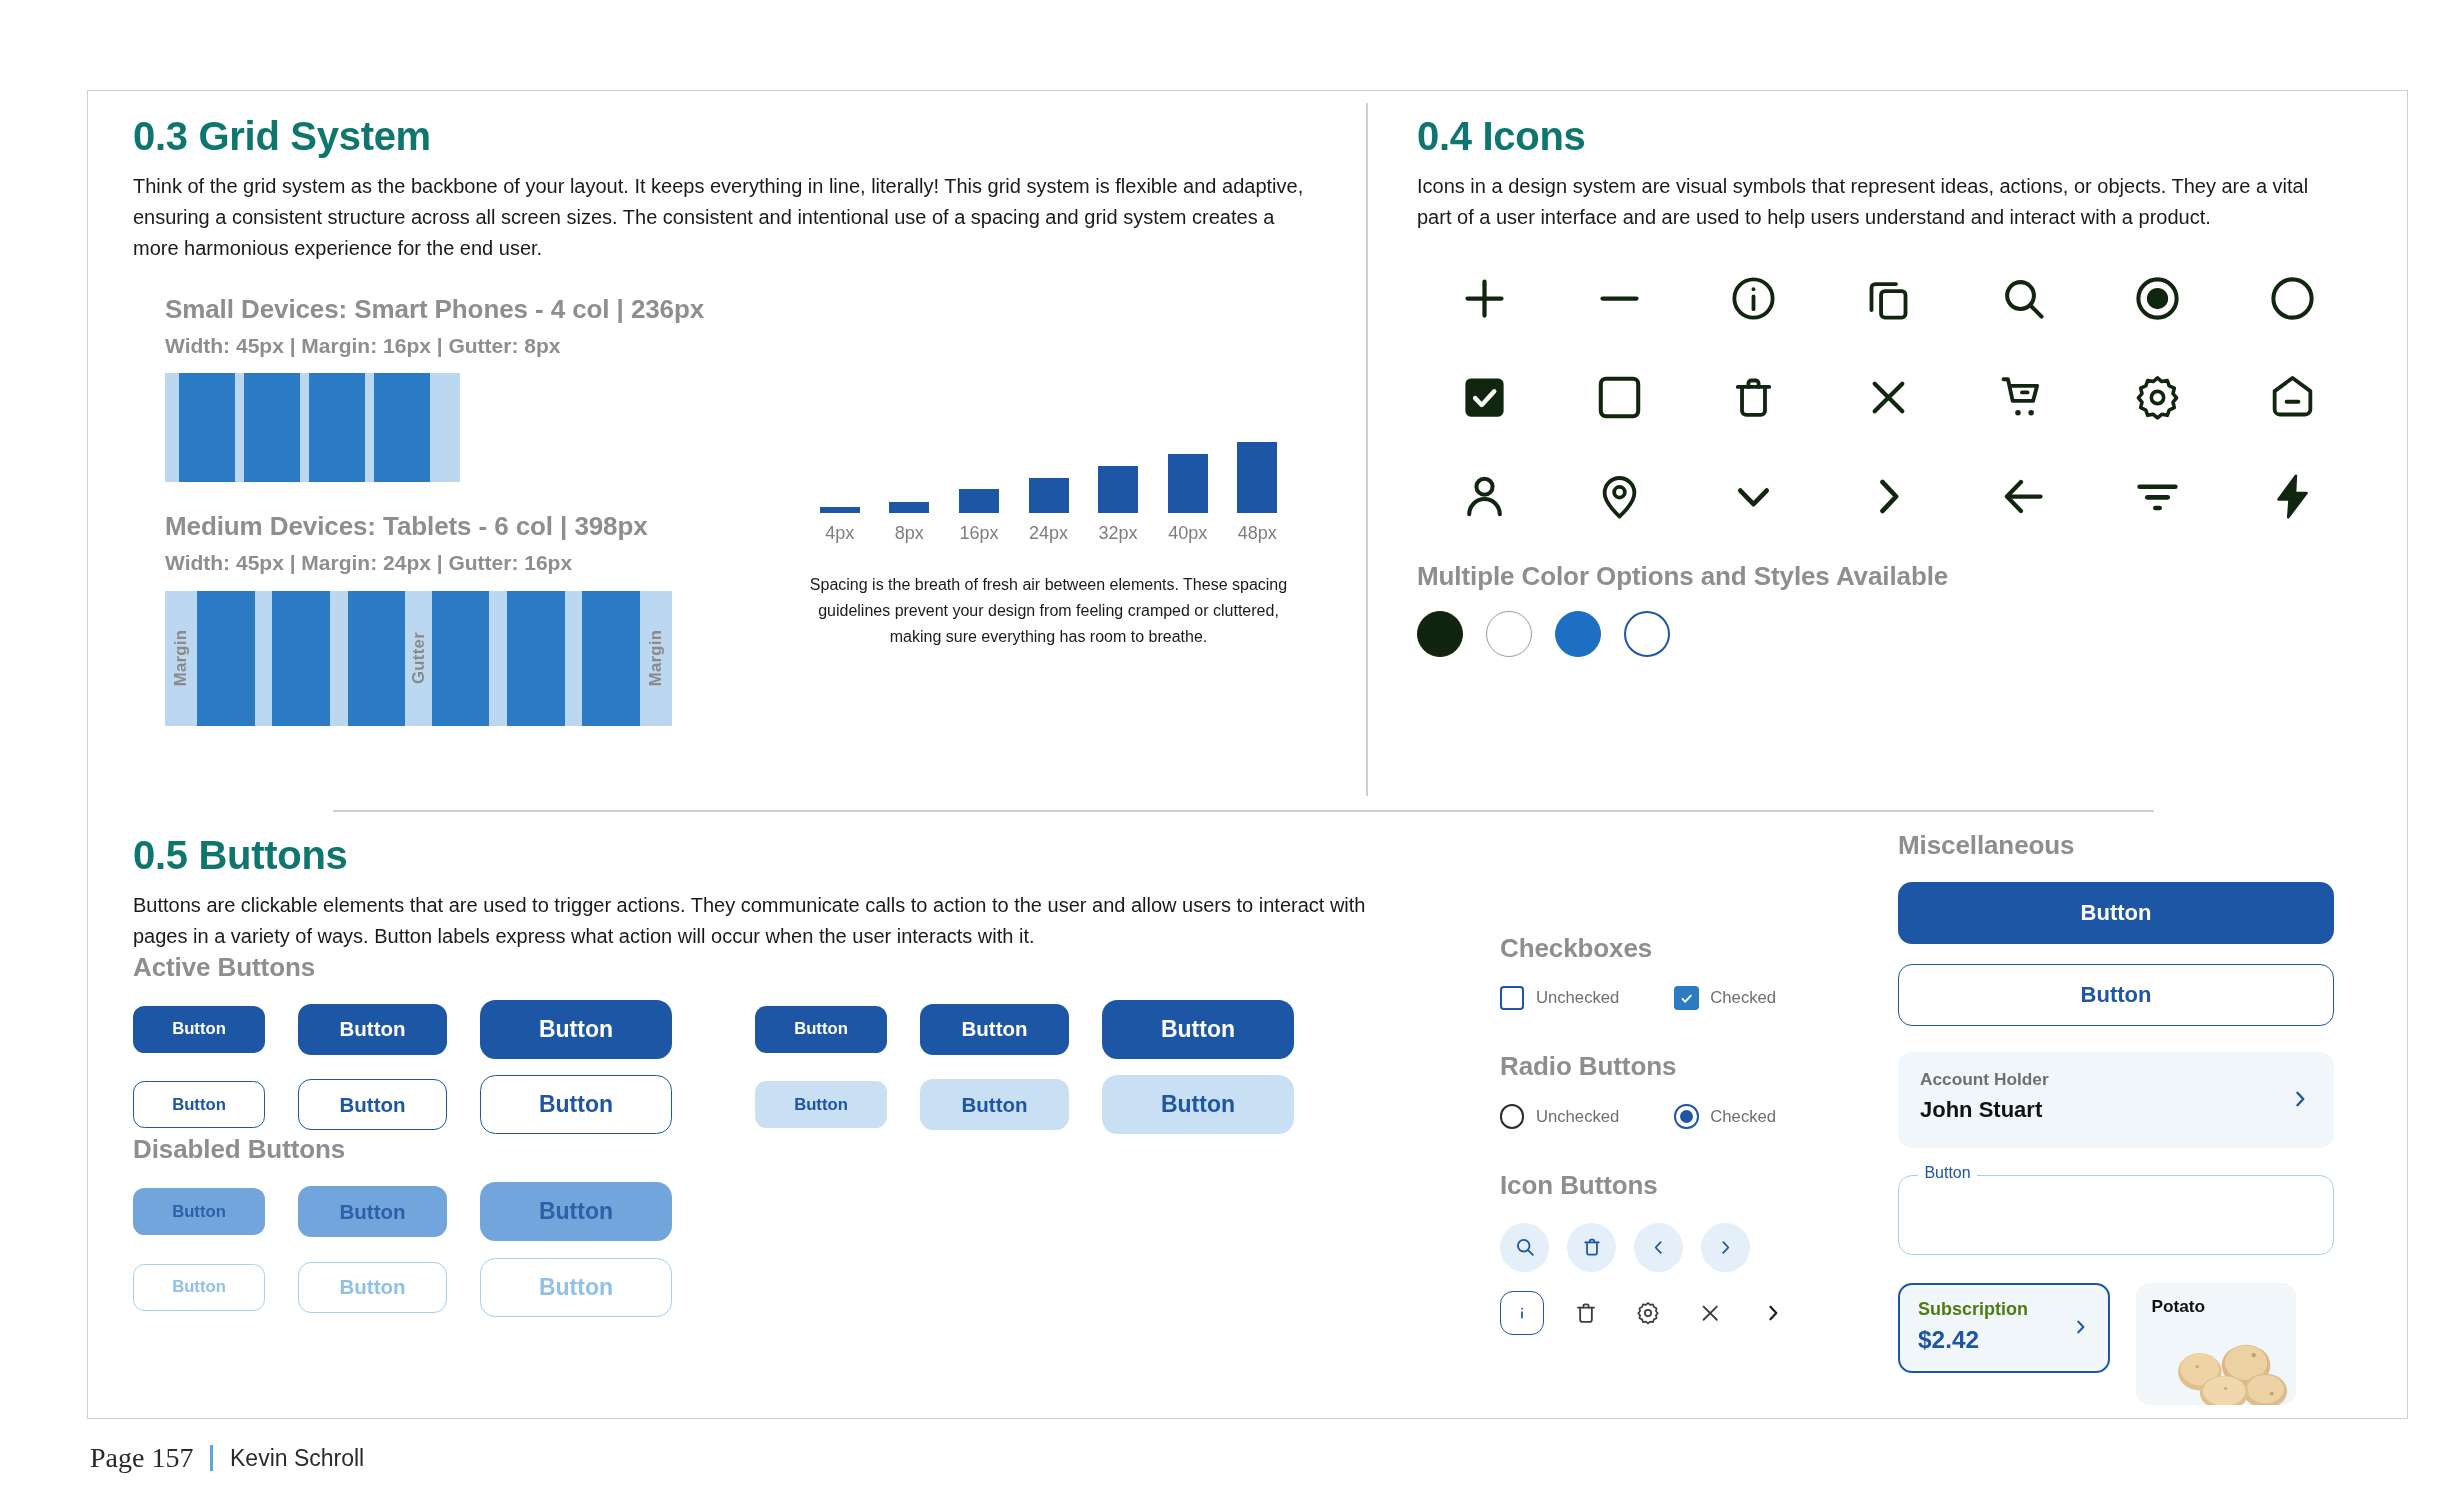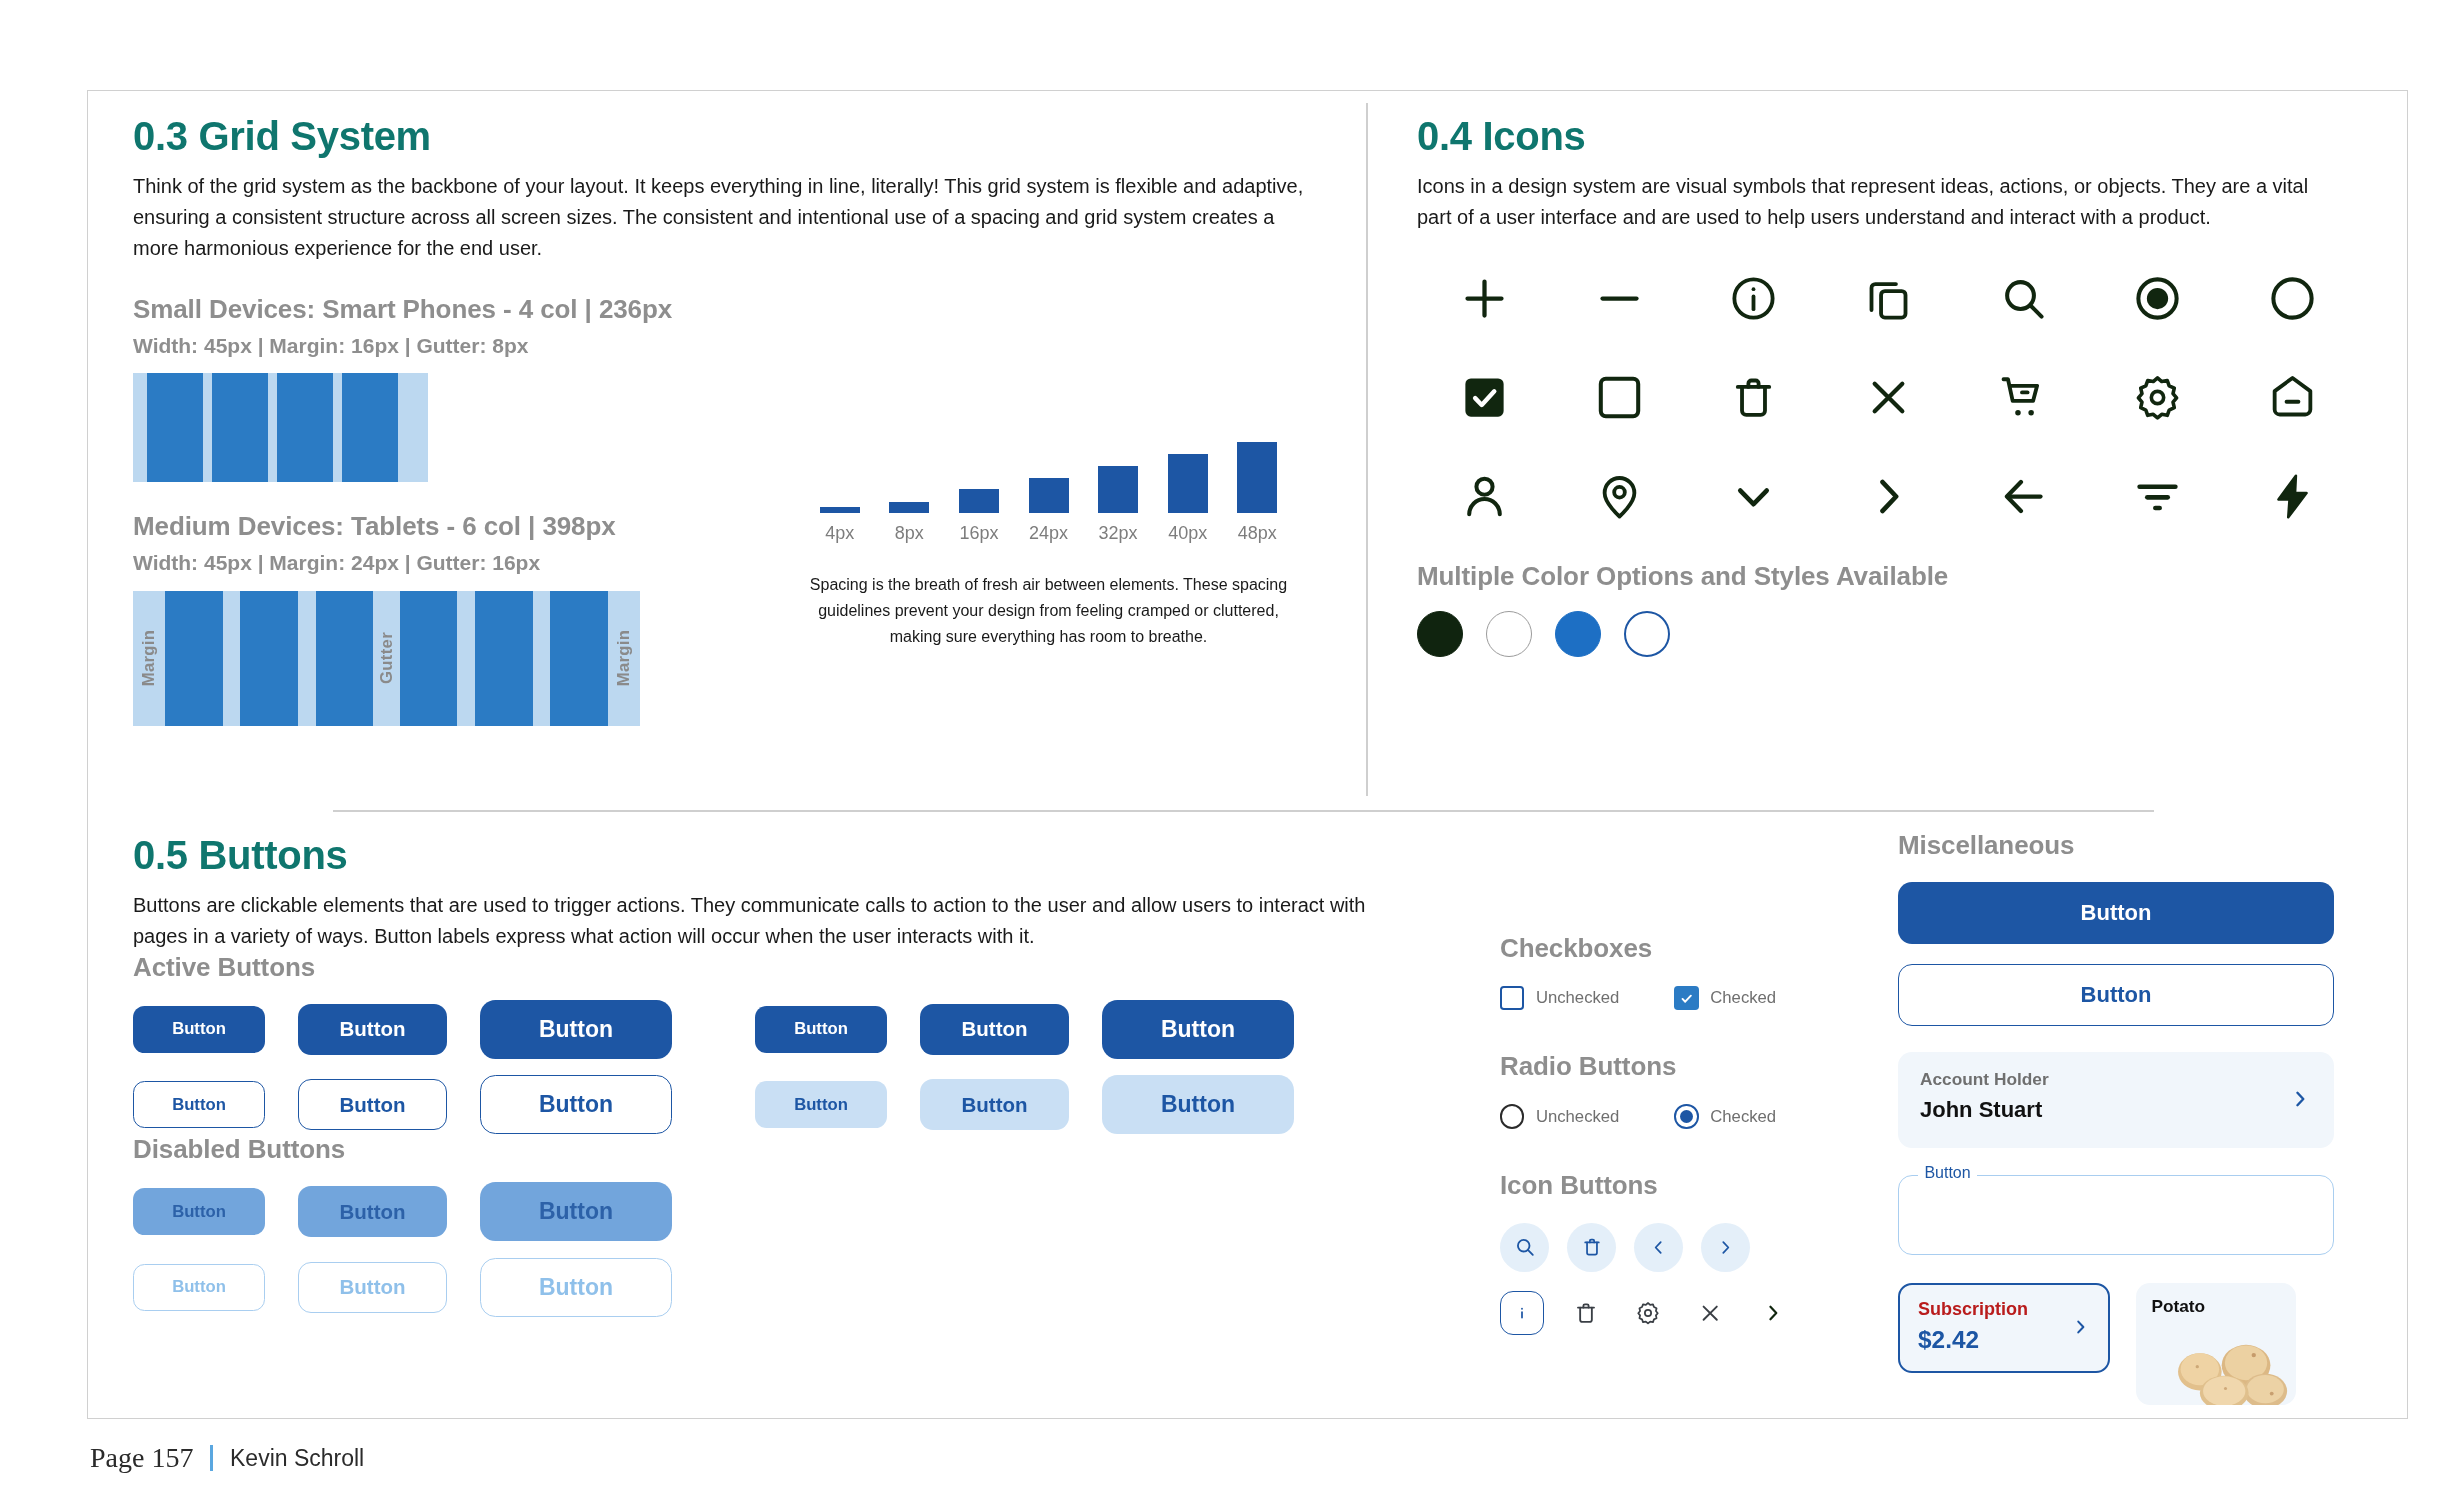--- a/index.html
+++ b/index.html
@@ -43,21 +43,21 @@
     margin:0;font-size:26px;font-weight:700;color:#8e8e8e;letter-spacing:-0.1px;
   }
   h3.meta{
     margin:0;font-size:21px;font-weight:700;color:#8e8e8e;
   }
 
   
   .grid-sec{position:absolute;left:133px;top:115px;width:1186px;}
   .grid-sec p.body{width:1180px;margin-top:14px;}
 
-  .dev-block{margin-top:29.5px;}
+  .dev-block{margin-top:29.5px;margin-left:32px;}
   .dev-block h2.sub{margin-bottom:9px;}
 
   .colbar{
     position:relative;background:#bcd8f0;display:flex;align-items:stretch;
     box-sizing:border-box;
   }
   .colbar .col{background:#2b7bc4;}
   .colbar .gut{background:#bcd8f0;}
   .colbar .mar{
     background:#bcd8f0;position:relative;
@@ -175,21 +175,21 @@
   .field .legend{
     position:absolute;left:19px;top:-12.2px;background:#fff;padding:0 6.4px;
     font-size:16px;color:#1d56a4;
   }
 
   .sub-row{display:flex;gap:26px;margin-top:28px;align-items:flex-start;}
   .subcard{
     width:212px;height:90px;border-radius:14px;border:2.6px solid #1d56a4;
     background:#f1f6fb;box-sizing:border-box;padding:14px 18px;position:relative;
   }
-  .subcard .t{font-size:18px;font-weight:700;color:#b91c1c;}
+  .subcard .t{font-size:18px;font-weight:700;color:#4d7c0f;}
   .subcard .p{font-size:24.4px;font-weight:700;color:#1d56a4;margin-top:6.4px;}
   .subcard .chev{position:absolute;right:18px;top:50%;transform:translateY(-50%);}
 
   .potato{
     width:160px;height:122px;border-radius:14px;background:#f1f6fb;
     box-sizing:border-box;padding:13px 15.4px;position:relative;overflow:hidden;
   }
   .potato .t{font-size:17.3px;font-weight:700;color:#111;}
   .spuds{position:absolute;right:5.1px;bottom:-3.8px;width:122px;height:77px;}
 

